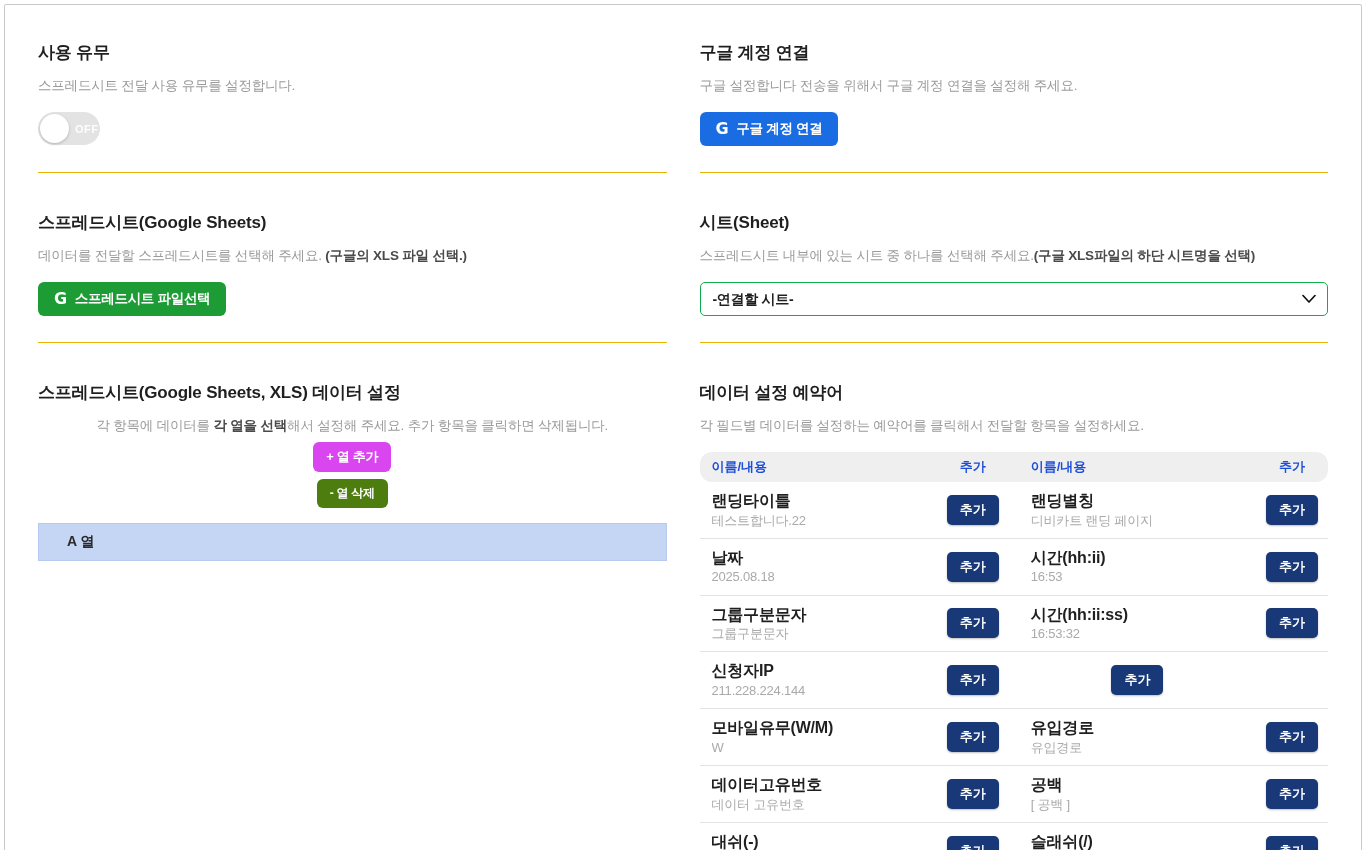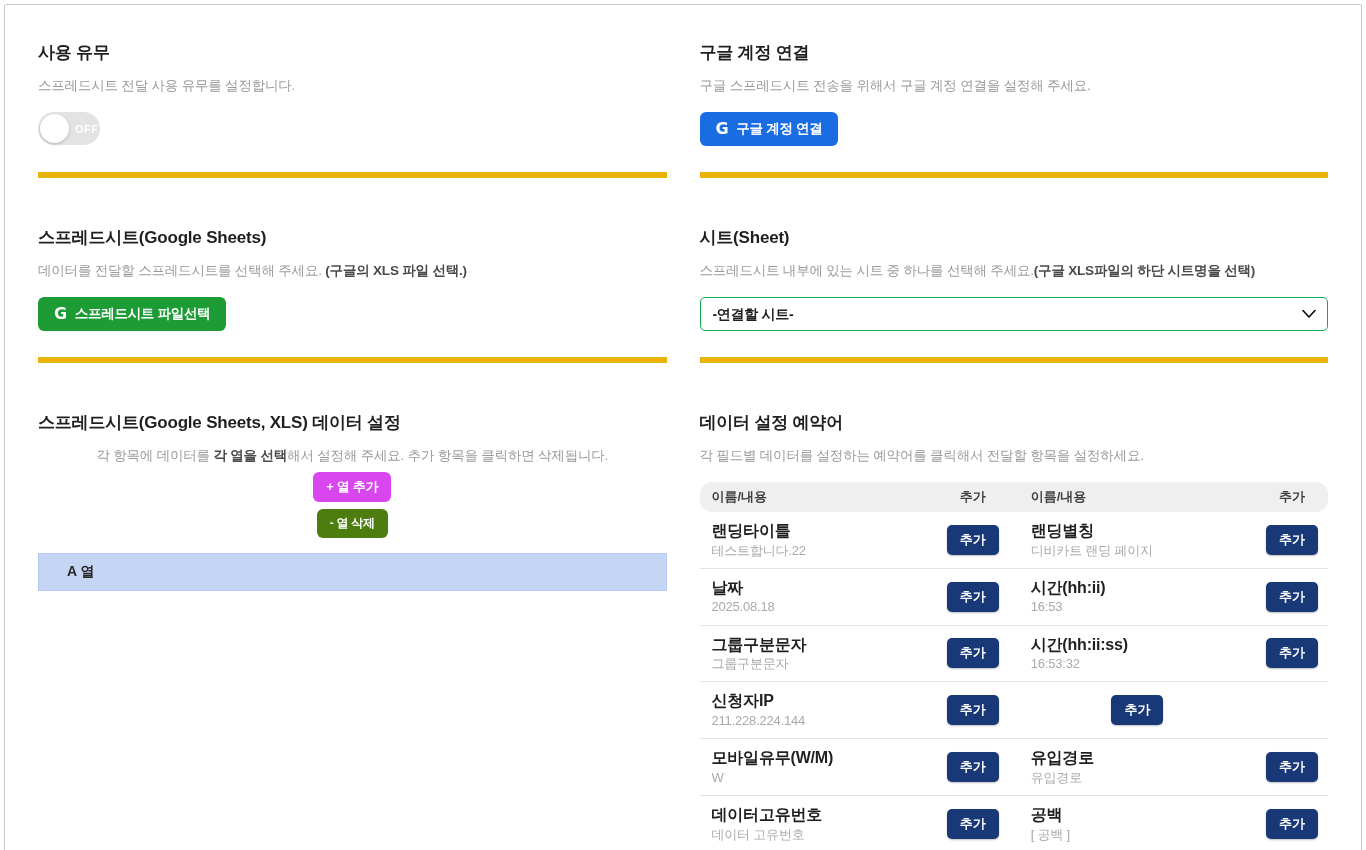--- a/index.html
+++ b/index.html
@@ -8,21 +8,21 @@
   .page {
     margin: 4px; border: 1px solid #c9c9c9; border-radius: 2px;
     background: #fff; min-height: 840px; width: calc(100% - 8px);
     overflow: hidden;
   }
   .grid {
     display: grid; grid-template-columns: 1fr 1fr;
     column-gap: 33px; padding: 0 33px;
   }
   .cell { padding: 24px 0 26px; }
-  .bt { border-top: 6px solid #eab308; padding-top: 36px; }
+  .bt { border-top: 1px solid #eab308; padding-top: 26px; }
   .sec-title { font-size: 17px; font-weight: 700; color: #1f1f1f; margin: 12px 0 13px; letter-spacing: -0.2px; }
   .sec-desc { font-size: 13.5px; color: #9a9a9a; margin: 0 0 17px; letter-spacing: -0.2px; }
   .sec-desc b { color: #4a4a4a; font-weight: 700; }
 
   
   .toggle { width: 62px; height: 33px; border-radius: 17px; background: #e3e3e3; position: relative; cursor: pointer; }
   .toggle .knob { position: absolute; left: 2px; top: 2px; width: 29px; height: 29px; border-radius: 50%; background: #fff; box-shadow: 0 1px 3px rgba(0,0,0,.22); }
   .toggle .tlabel { position: absolute; left: 37px; top: 50%; transform: translateY(-50%); color: #fdfdfd; font-size: 11px; font-weight: 700; letter-spacing: .5px; }
 
   
@@ -49,21 +49,21 @@
   
   .ds-desc-row { display: flex; align-items: center; gap: 7px; margin: 0 0 15px; flex-wrap: wrap; flex-direction: column; }
   .ds-desc-row .txt { font-size: 13.5px; color: #9a9a9a; letter-spacing: -0.2px; }
   .ds-desc-row .txt b { color: #4a4a4a; }
   .col-row { height: 38px; background: #c5d5f4; border: 1px solid #b7c9ee; display: flex; align-items: center;
              padding-left: 28px; font-size: 14px; font-weight: 700; color: #2a2a2a; cursor: pointer; }
 
   
   .res-table { margin-top: 11px; }
   .res-head, .res-row { display: grid; grid-template-columns: 1fr 72px 10px 1fr 72px; align-items: center; }
-  .res-head { background: #efefef; height: 30px; font-size: 13px; font-weight: 700; color: #404040; border-radius: 12px; }
+  .res-head { background: #efefef; height: 30px; font-size: 13px; font-weight: 700; color: #1d4ed8; border-radius: 12px; }
   .res-head .hname { padding-left: 12px; }
   .res-head .hadd { text-align: center; }
   .res-row { border-bottom: 1px solid #e3e3e3; padding: 8px 0; }
   .res-name-cell { padding-left: 12px; min-width: 0; }
   .res-name { font-size: 16px; font-weight: 700; color: #1f1f1f; letter-spacing: -0.2px; line-height: 1.35; }
   .res-value { font-size: 13px; color: #aaa; letter-spacing: -0.2px; line-height: 1.4; white-space: nowrap; overflow: hidden; text-overflow: ellipsis; }
   .res-btn-cell { display: flex; justify-content: center; }
 </style>
 </head>
 <body>
@@ -75,21 +75,21 @@
       <h2 class="sec-title">사용 유무</h2>
       <p class="sec-desc">스프레드시트 전달 사용 유무를 설정합니다.</p>
       <div class="toggle">
         <span class="knob"></span>
         <span class="tlabel">OFF</span>
       </div>
     </section>
 
     <section class="cell">
       <h2 class="sec-title">구글 계정 연결</h2>
-      <p class="sec-desc">구글 스프레드시트 전송을 위해서 구글 계정 연결을 설정해 주세요.</p>
+      <p class="sec-desc">구글 설정합니다 전송을 위해서 구글 계정 연결을 설정해 주세요.</p>
       <button class="btn btn-blue">
         <span class="gicon">G</span>
         <span>구글 계정 연결</span>
       </button>
     </section>
 
     <section class="cell bt">
       <h2 class="sec-title">스프레드시트(Google Sheets)</h2>
       <p class="sec-desc"><span>데이터를 전달할 스프레드시트를 선택해 주세요. </span><b>(구글의 XLS 파일 선택.)</b></p>
       <button class="btn btn-green">

